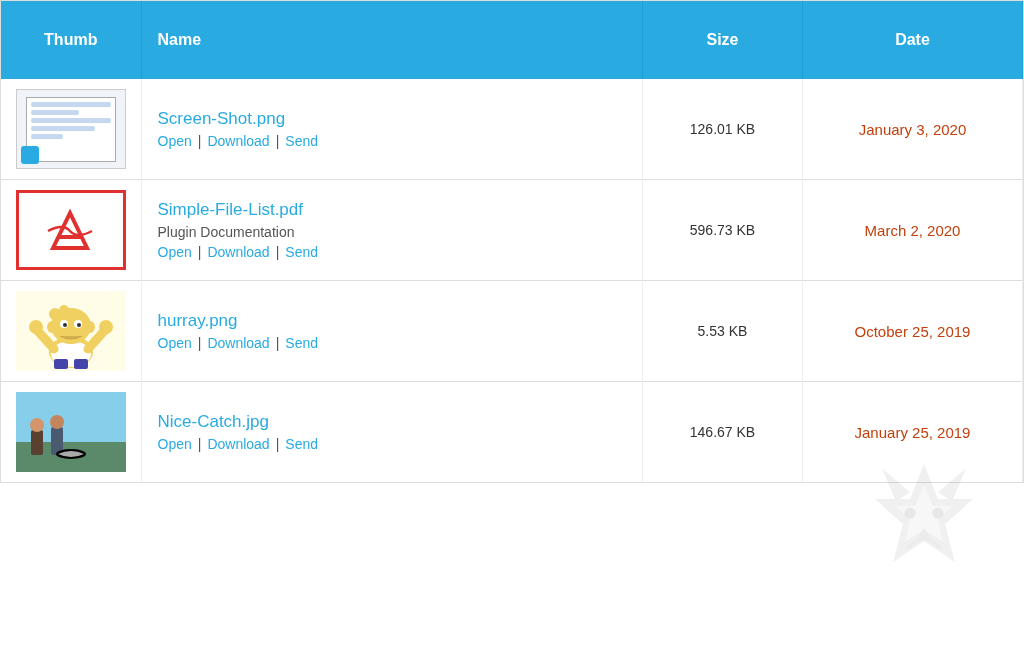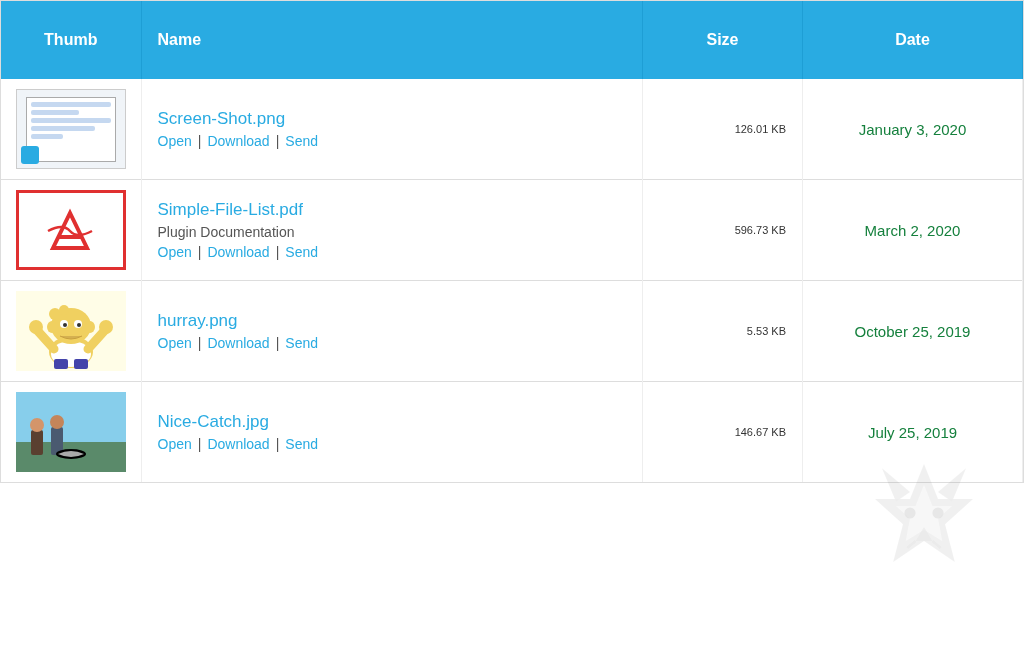--- a/index.html
+++ b/index.html
@@ -170,30 +170,30 @@
       text-decoration: none;
       font-size: 14px;
     }
     .file-actions .sep {
       color: #555;
       margin: 0 6px;
       font-size: 14px;
     }
     .size-cell {
       width: 160px;
-      text-align: right;
-      font-size: 11px;
+      text-align: center;
+      font-size: 14px;
       color: #333;
       margin-top: 8px;
     }
     .date-cell {
       width: 220px;
       text-align: center;
       font-size: 15px;
-      color: #15803d;
+      color: #c2410c;
     }
     
     .watermark {
       position: fixed;
       bottom: 60px;
       right: 30px;
       opacity: 0.15;
       pointer-events: none;
       z-index: 100;
     }
@@ -348,21 +348,21 @@
             <a class="file-name" href="#">Nice-Catch.jpg</a>
             <div class="file-actions">
               <a href="#">Open</a>
               <span class="sep">|</span>
               <a href="#">Download</a>
               <span class="sep">|</span>
               <a href="#">Send</a>
             </div>
           </td>
           <td class="size-cell">146.67 KB</td>
-          <td class="date-cell">July 25, 2019</td>
+          <td class="date-cell">January 25, 2019</td>
         </tr>
       </tbody>
   </table>
 </div>
 
 <div class="watermark">
   <svg viewBox="0 0 100 100" xmlns="http://www.w3.org/2000/svg">
 
     <polygon points="50,5 60,30 85,30 65,48 72,75 50,60 28,75 35,48 15,30 40,30" fill="#888" opacity="0.8"></polygon>
     <polygon points="50,20 56,35 70,35 60,44 63,60 50,52 37,60 40,44 30,35 44,35" fill="white" opacity="0.5"></polygon>

